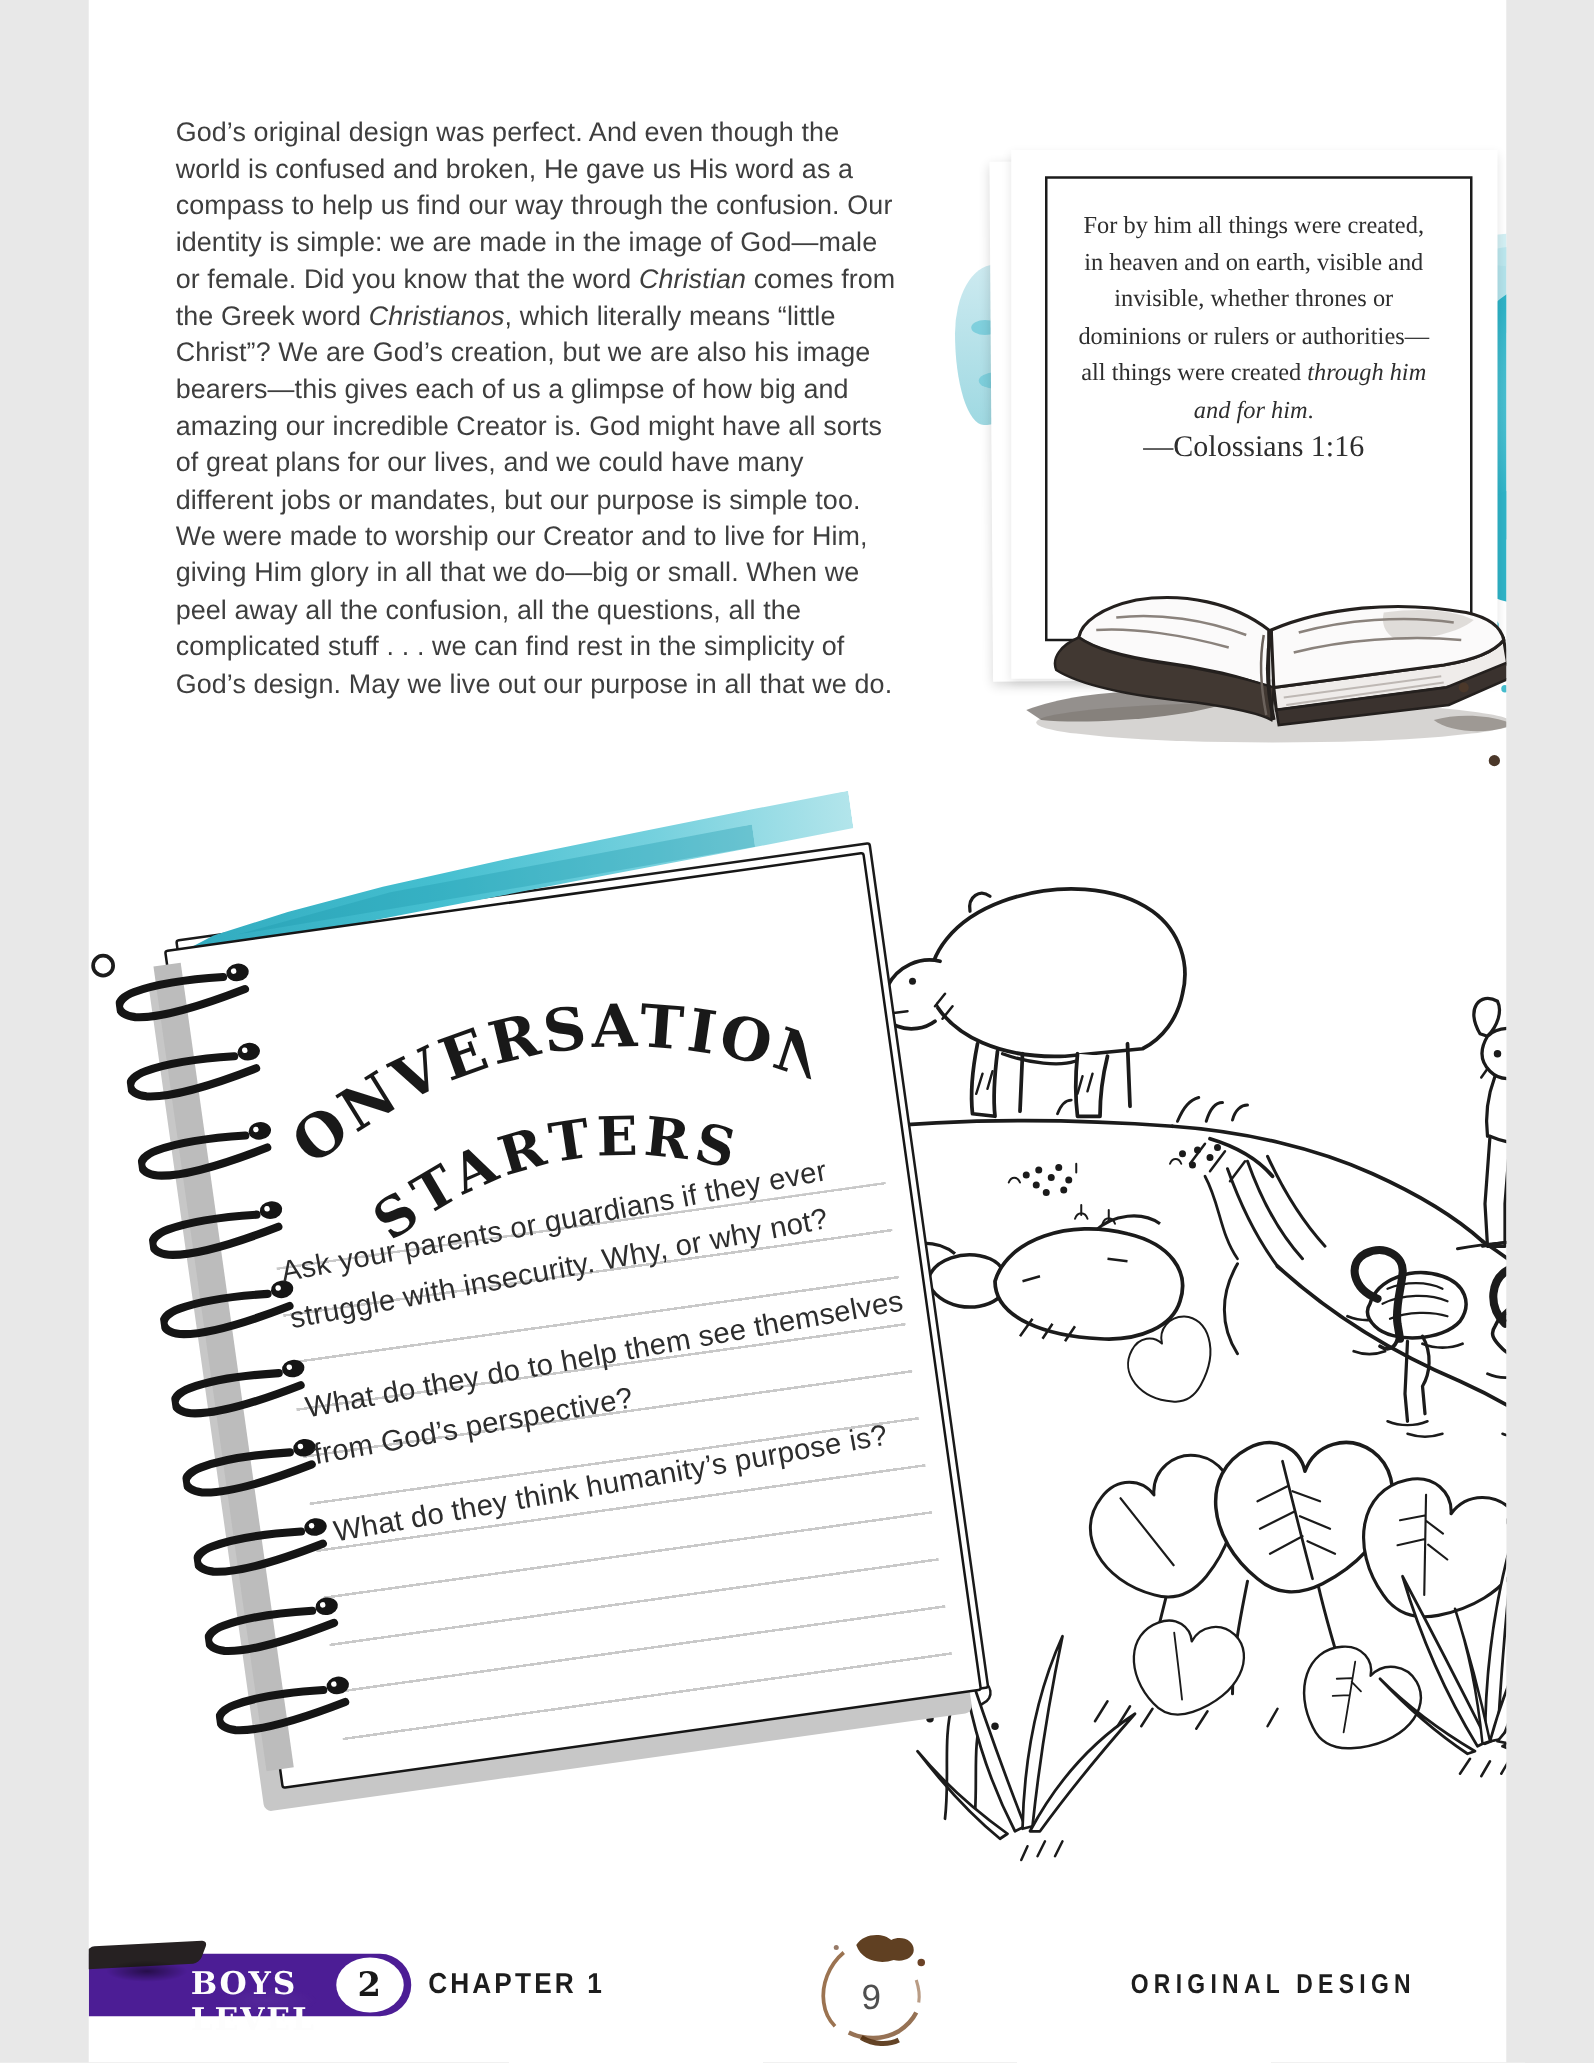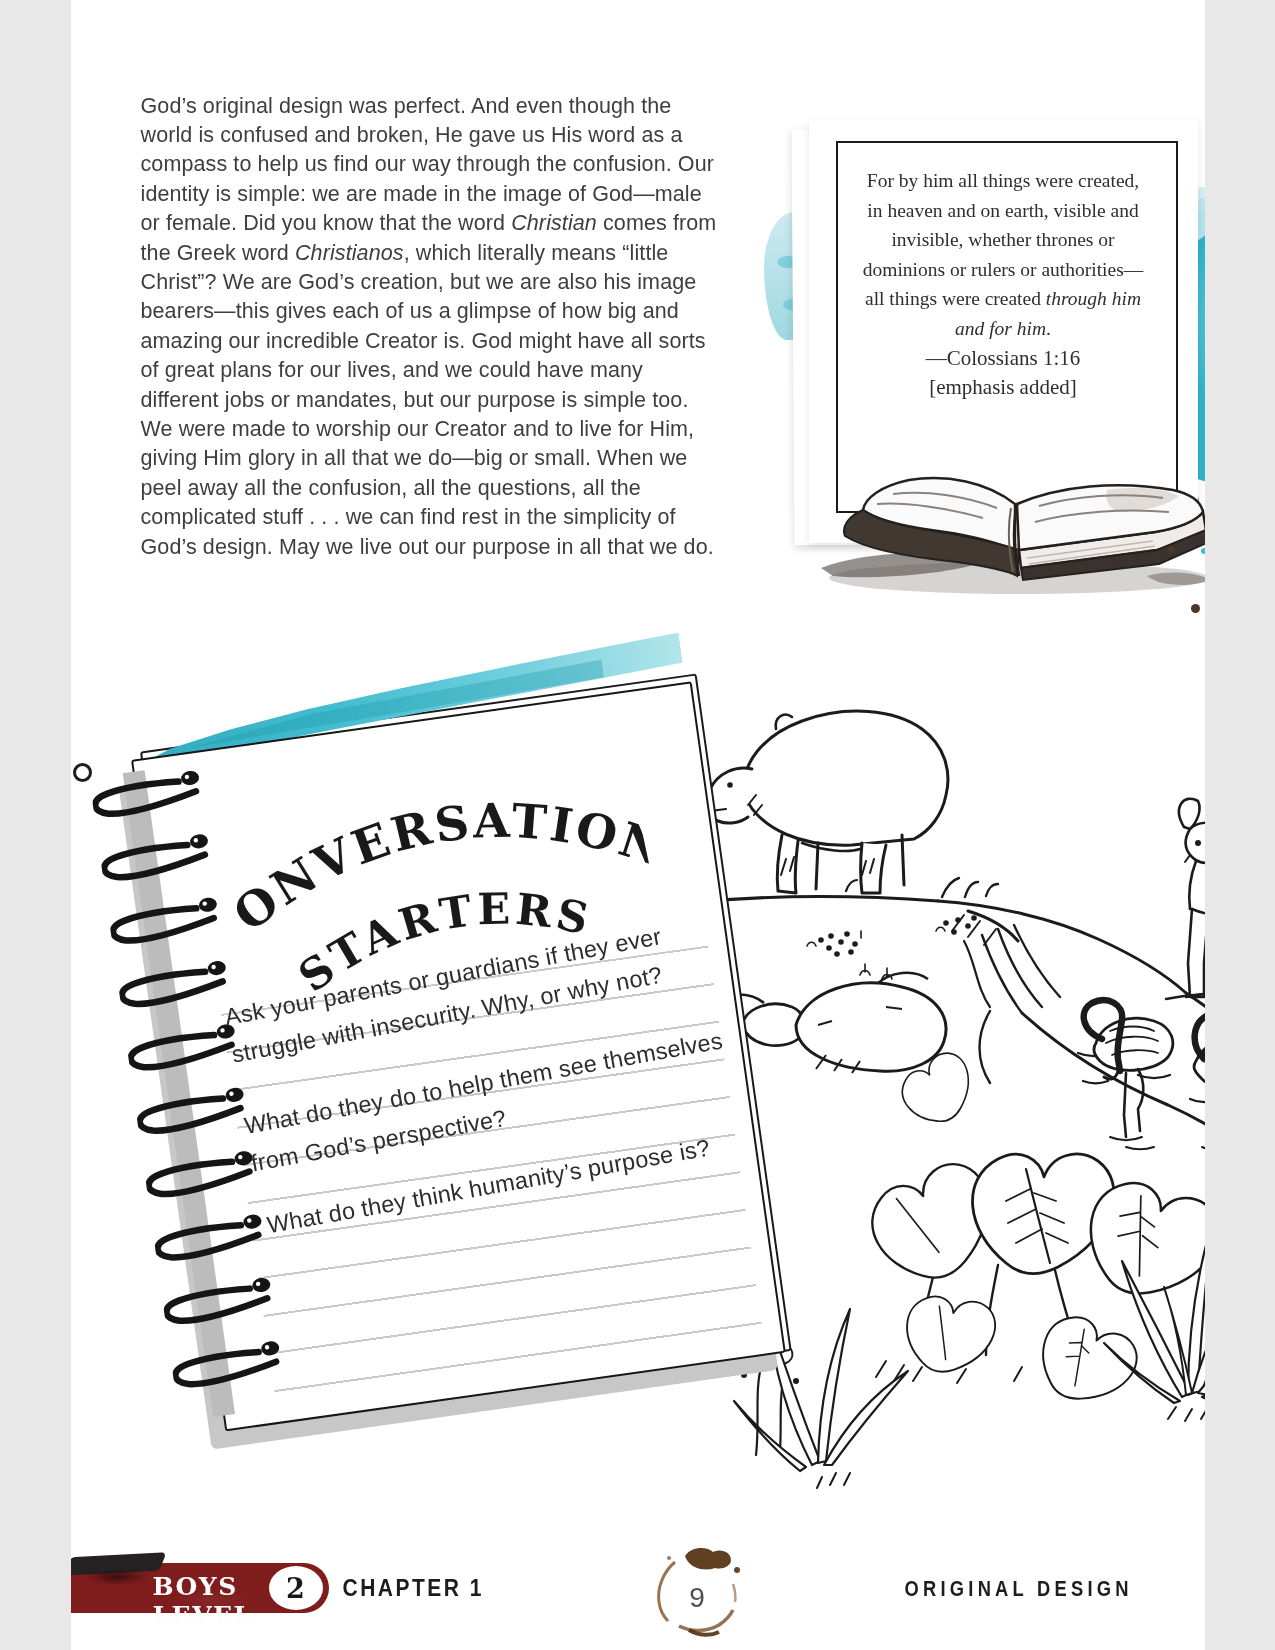--- a/index.html
+++ b/index.html
@@ -12,21 +12,21 @@
   
   .quote-stack{position:absolute;left:722px;top:120px;width:405px;height:426px;z-index:3;font-family:Liberation Serif, serif;}
   .quote-back{position:absolute;left:0;top:8px;width:392px;height:416px;background:#fff;
               box-shadow:0 3px 9px rgba(0,0,0,.16);transform:rotate(-.4deg);}
   .quote-card{position:absolute;left:16px;top:0;width:389px;height:423px;background:#fff;
               box-shadow:0 3px 8px rgba(0,0,0,.10);}
   .quote-border{position:absolute;left:27px;top:21px;right:20px;bottom:30px;border:2.5px solid #1b1b1b;}
   .quote-text{position:absolute;left:0;right:0;top:46px;margin:0 auto;width:292px;text-align:center;
               font-size:19.5px;line-height:29.6px;color:#2e2e2e;}
   .quote-text i{font-style:italic;}
-  .quote-attr,.quote-note{text-align:center;font-size:21px;line-height:29.6px;color:#2e2e2e;}
+  .quote-attr,.quote-note{text-align:center;font-size:24px;line-height:29.6px;color:#2e2e2e;}
   
   .blob{position:absolute;}
   .dot{position:absolute;border-radius:50%;}
   
   .notebook{position:absolute;left:60px;top:760px;width:566px;height:678px;z-index:2;
             transform:rotate(-8deg);transform-origin:0 0;}
   .nb-shadow{position:absolute;left:-16px;top:26px;width:572px;height:668px;background:#c7c7c7;border-radius:6px;}
   .nb-backsheet{position:absolute;left:10px;top:-7px;width:558px;height:680px;background:#fff;
                 border:2.2px solid #1a1a1a;border-radius:3px;}
   .nb-teal{position:absolute;left:2px;top:-50px;width:558px;height:58px;
@@ -43,21 +43,21 @@
   .nb-q1{left:58px;top:238px;width:486px;transform:rotate(-2.6deg);}
   .nb-q2{left:62px;top:350px;width:486px;transform:rotate(-2.2deg);}
   .nb-q3{left:70px;top:452px;width:505px;transform:rotate(-2deg);}
   .spiral-svg{position:absolute;left:-44px;top:10px;width:130px;height:656px;}
   .loose-ring{position:absolute;left:2px;top:763px;width:13px;height:13px;border:3.5px solid #1c1c1c;
               border-radius:50%;z-index:2;}
   
   .scene{position:absolute;left:575px;top:645px;width:700px;height:880px;z-index:1;}
   .book-svg{position:absolute;left:736px;top:446px;width:424px;height:172px;z-index:4;}
   
-  .footer-banner{position:absolute;left:0;top:1563px;width:258px;height:50px;background:#7f1d1d;
+  .footer-banner{position:absolute;left:0;top:1563px;width:258px;height:50px;background:#4c1d95;
                  border-radius:0 26px 26px 0;z-index:5;}
   .footer-banner::before{content:"";position:absolute;left:-4px;top:-8px;width:96px;height:18px;
                  background:#262122;transform:rotate(-3deg) skewX(-24deg);border-radius:5px;}
   .footer-banner::after{content:"";position:absolute;inset:0;border-radius:0 26px 26px 0;
                  background:radial-gradient(ellipse 46px 12px at 18% 28%,rgba(0,0,0,.5),transparent 70%),
                             radial-gradient(ellipse 60px 16px at 55% 75%,rgba(255,255,255,.05),transparent 70%);}
   .badge-series{position:absolute;left:82px;top:9px;color:#fdfdfd;z-index:1;
                 font-family:"DejaVu Serif",serif;font-weight:700;font-size:25px;letter-spacing:1.5px;}
   .badge-oval{position:absolute;right:6px;top:3px;width:54px;height:44px;background:#fff;border-radius:50%;
               display:flex;align-items:center;justify-content:center;z-index:1;
@@ -105,21 +105,20 @@
     <div class="blob" style="left:712px;top:298px;width:26px;height:13px;background:#4fc0d1;opacity:.5;border-radius:50%;z-index:1;"></div>
   </div>
 
   <div class="quote-stack">
     <div class="quote-back"></div>
     <div class="quote-card">
       <div class="quote-border"></div>
       <div class="quote-text">
         <span><span>For by him all things were created, in heaven and on earth, visible and invisible, whether thrones or dominions or rulers or authorities—all things were created </span><i>through him and for him</i><span>.</span></span>
         <div class="quote-attr">—Colossians 1:16</div>
-        <div class="quote-note">[emphasis added]</div>
       </div>
     </div>
   </div>
 
   <svg class="book-svg" viewBox="0 0 424 172">
     <path d="M14,122 C56,106 128,102 180,114 C150,128 66,134 26,130 Z" fill="#3d342f" opacity=".55"></path>
     <ellipse cx="212" cy="132" rx="190" ry="16" fill="#5a524c" opacity=".25"></ellipse>
     <path d="M340,130 C360,124 390,126 404,134 C384,142 352,140 340,130 Z" fill="#4a4038" opacity=".4"></path>
     <path d="M212,104 L348,86 C372,82 388,76 396,66 L399,84 C391,94 372,100 350,104 L214,122 Z" fill="#efecea" stroke="#24201e" stroke-width="2.5"></path>
     <path d="M214,122 L350,104 L399,84 L402,96 L352,118 L216,134 Z" fill="#3a322e" stroke="#24201e" stroke-width="2"></path>

